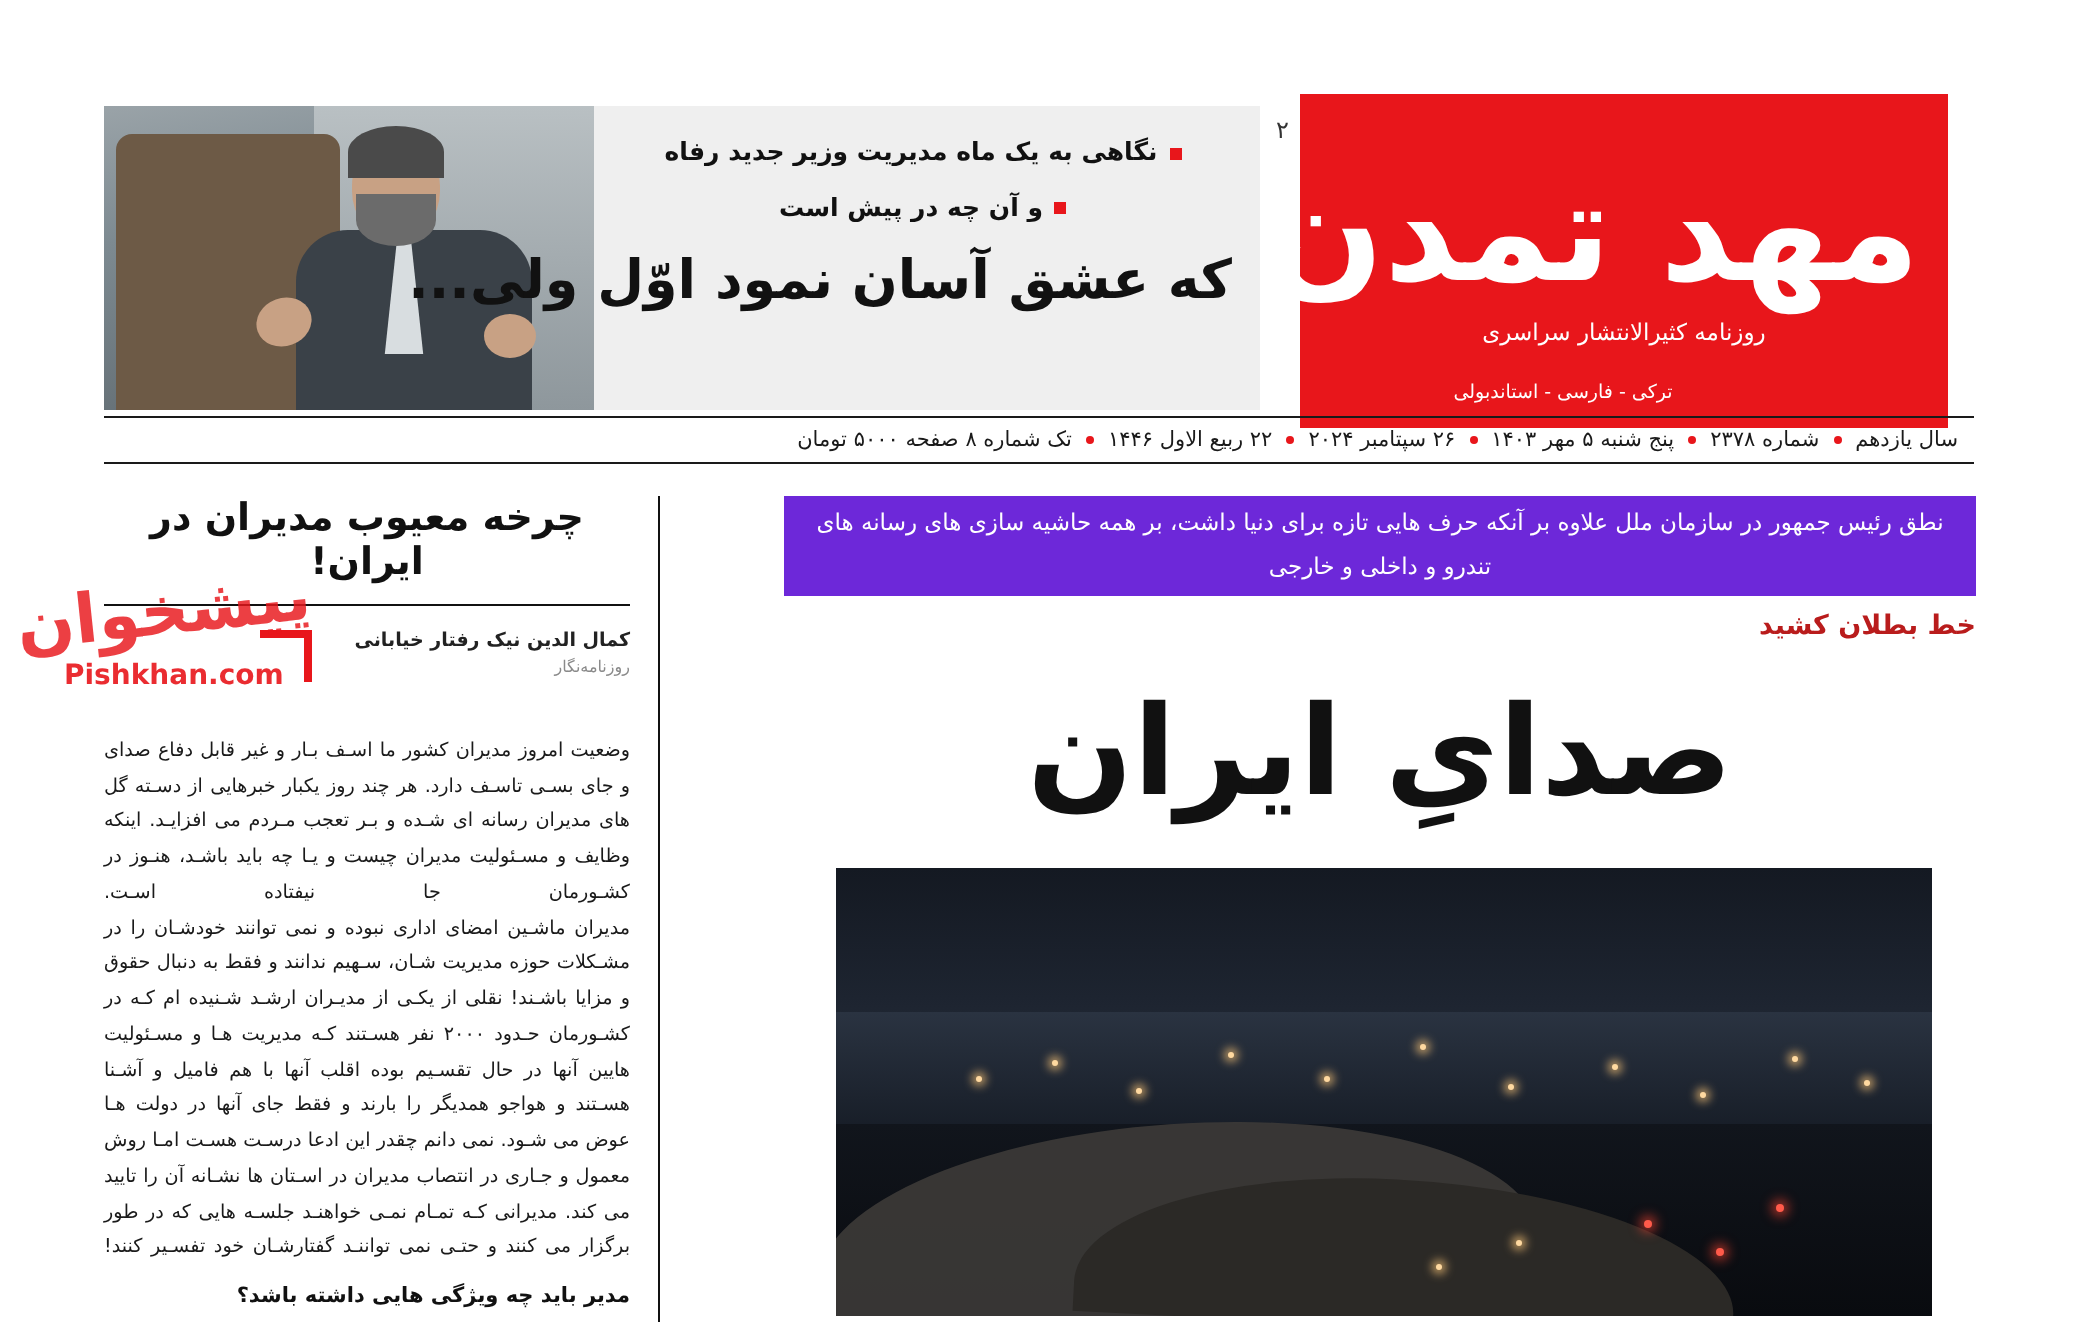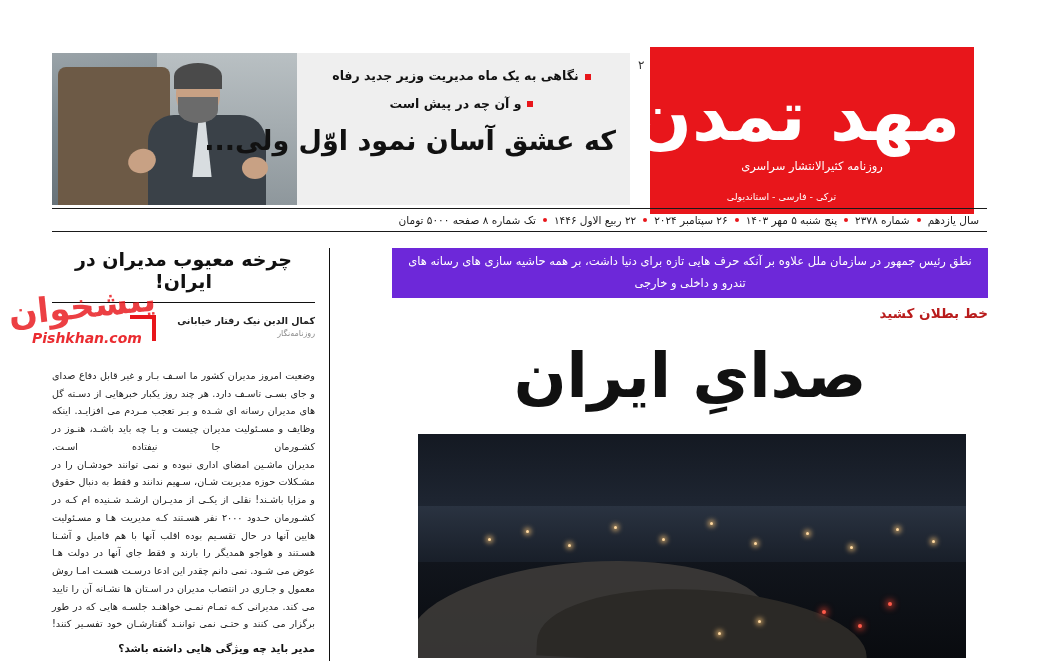--- a/index.html
+++ b/index.html
@@ -346,21 +346,20 @@
     pointer-events: none;
   }
   .watermark-sub {
     position: absolute;
     left: 32px; top: 330px;
     color: #e8161b;
     font-size: 14px;
     font-weight: bold;
     opacity: .9;
     pointer-events: none;
-    font-style: italic;
   }
 </style>
 </head>
 <body>
 
 <div class="page">
 
   <div class="masthead">
 
     <div class="logo-block">

